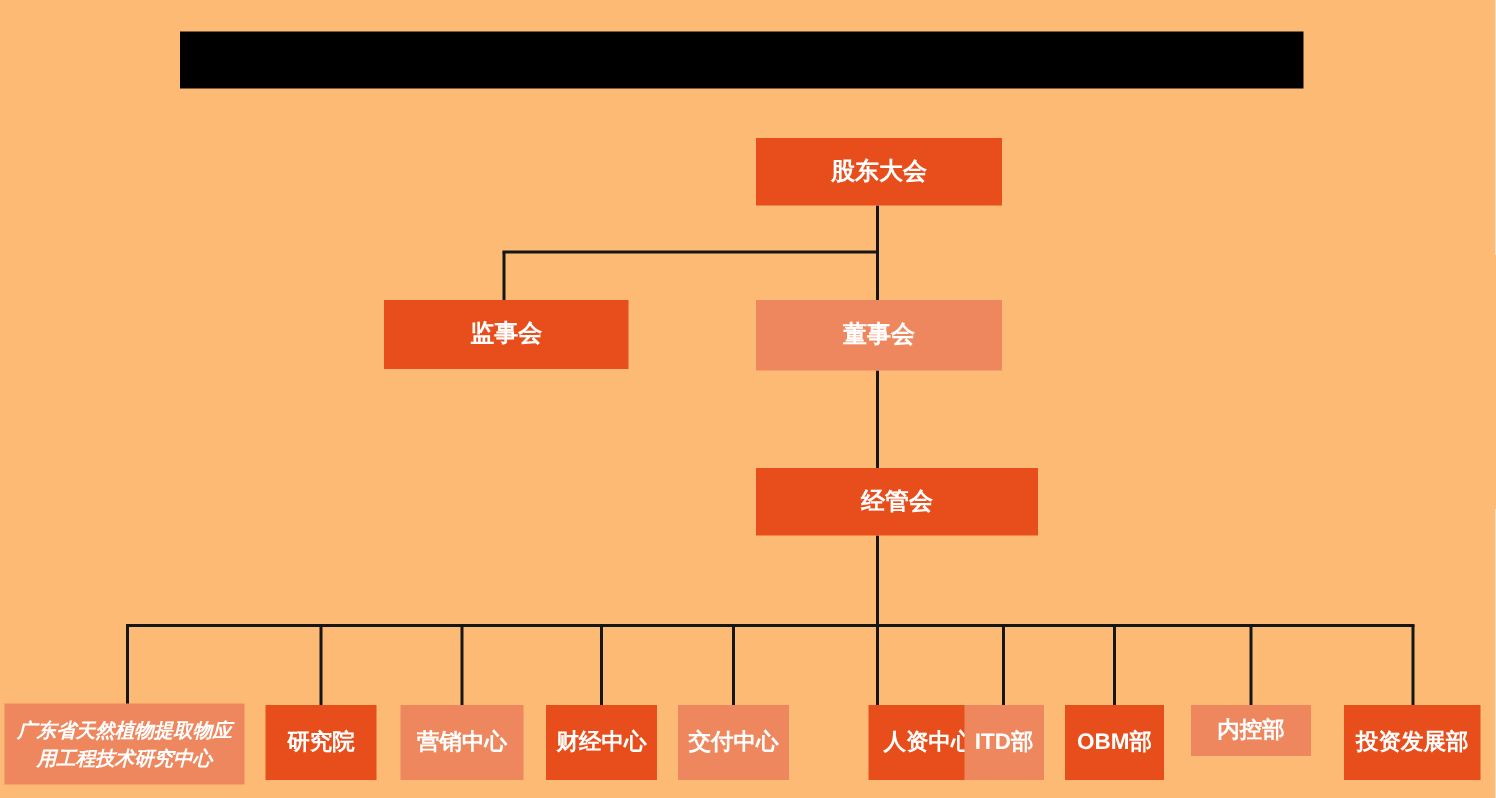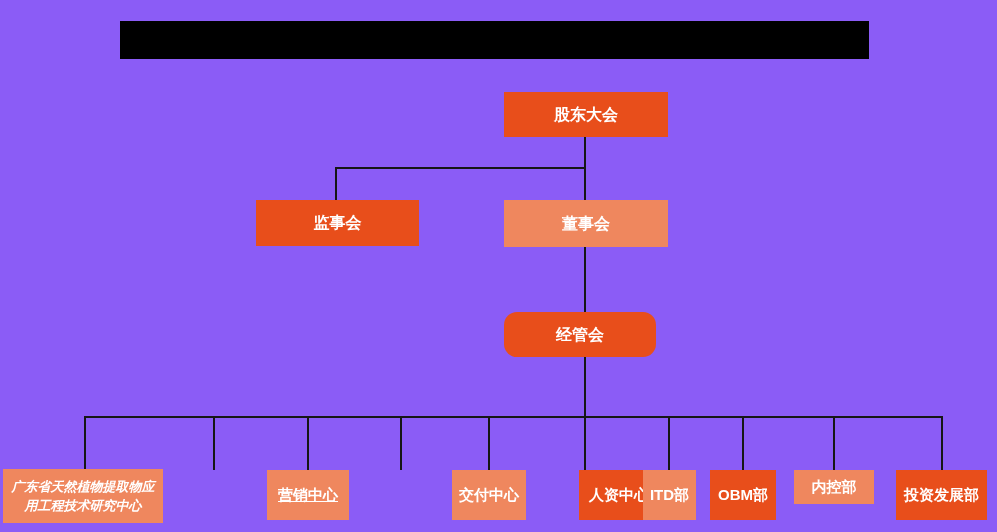--- a/index.html
+++ b/index.html
@@ -4,21 +4,21 @@
 <style>
   * { margin: 0; padding: 0; box-sizing: border-box; }
   html, body { background: #ffffff; }
   body {
     font-family: "Liberation Sans", "DejaVu Sans", sans-serif;
   }
   .canvas {
     position: relative;
     width: 997px;
     height: 532px;
-    background: #8b5cf6;
+    background: #fdba74;
     overflow: hidden;
   }
   .redacted-bar {
     position: absolute;
     left: 120px; top: 21px; width: 749px; height: 38px;
     background: var(--redacted, #000);
   }
   .node {
     position: absolute;
     display: flex;
@@ -32,24 +32,24 @@
   .primary   { background: var(--primary, #E84E1B); }
   .secondary { background: var(--secondary, #EF875E); }
   .fs-lg { font-size: 16px; }
   .fs-md { font-size: 15px; }
   .fs-sm { font-size: 13px; padding: 0 3px; line-height: 1.5; }
 
   
   .n-shareholders     { left: 504px; top: 92px;  width: 164px; height: 45px; }
   .n-supervisory      { left: 256px; top: 200px; width: 163px; height: 46px; }
   .n-board            { left: 504px; top: 200px; width: 164px; height: 47px; }
-  .n-management       { left: 504px; top: 312px; width: 152px; height: 45px; border-radius: 13px; }
+  .n-management       { left: 504px; top: 312px; width: 188px; height: 45px; }
   .n-research-center  { left: 3px;   top: 469px; width: 160px; height: 54px; font-style: italic; }
   .n-institute        { left: 177px; top: 470px; width: 74px;  height: 50px; }
-  .n-marketing        { left: 267px; top: 470px; width: 82px;  height: 50px; text-decoration: underline; }
+  .n-marketing        { left: 267px; top: 470px; width: 82px;  height: 50px; }
   .n-finance          { left: 364px; top: 470px; width: 74px;  height: 50px; }
   .n-delivery         { left: 452px; top: 470px; width: 74px;  height: 50px; }
   .n-hr               { left: 544px; top: 470px; width: 80px;  height: 50px; margin-left: 35px; }
   .n-itd              { left: 643px; top: 470px; width: 53px;  height: 50px; }
   .n-obm              { left: 710px; top: 470px; width: 66px;  height: 50px; }
   .n-internal-control { left: 794px; top: 470px; width: 80px;  height: 34px; }
   .n-investment       { left: 896px; top: 470px; width: 91px;  height: 50px; }
 
   
   .line { position: absolute; background: var(--line, #161616); }
@@ -93,21 +93,23 @@
   <div class="line c-d10"></div>
 
   <div class="node primary fs-lg n-shareholders">股东大会</div>
 
   <div class="node secondary fs-lg n-board">董事会</div>
   <div class="node primary fs-lg n-supervisory">监事会</div>
 
   <div class="node primary fs-lg n-management">经管会</div>
 
   <div class="node secondary fs-sm n-research-center">广东省天然植物提取物应用工程技术研究中心</div>
+  <div class="node primary fs-md n-institute">研究院</div>
   <div class="node secondary fs-md n-marketing">营销中心</div>
+  <div class="node primary fs-md n-finance">财经中心</div>
   <div class="node secondary fs-md n-delivery">交付中心</div>
   <div class="node primary fs-md n-hr">人资中心</div>
   <div class="node primary fs-md n-obm">OBM部</div>
   <div class="node secondary fs-md n-itd">ITD部</div>
   <div class="node secondary fs-md n-internal-control">内控部</div>
   <div class="node primary fs-md n-investment">投资发展部</div>
 
 </div>
 
 </body></html>

